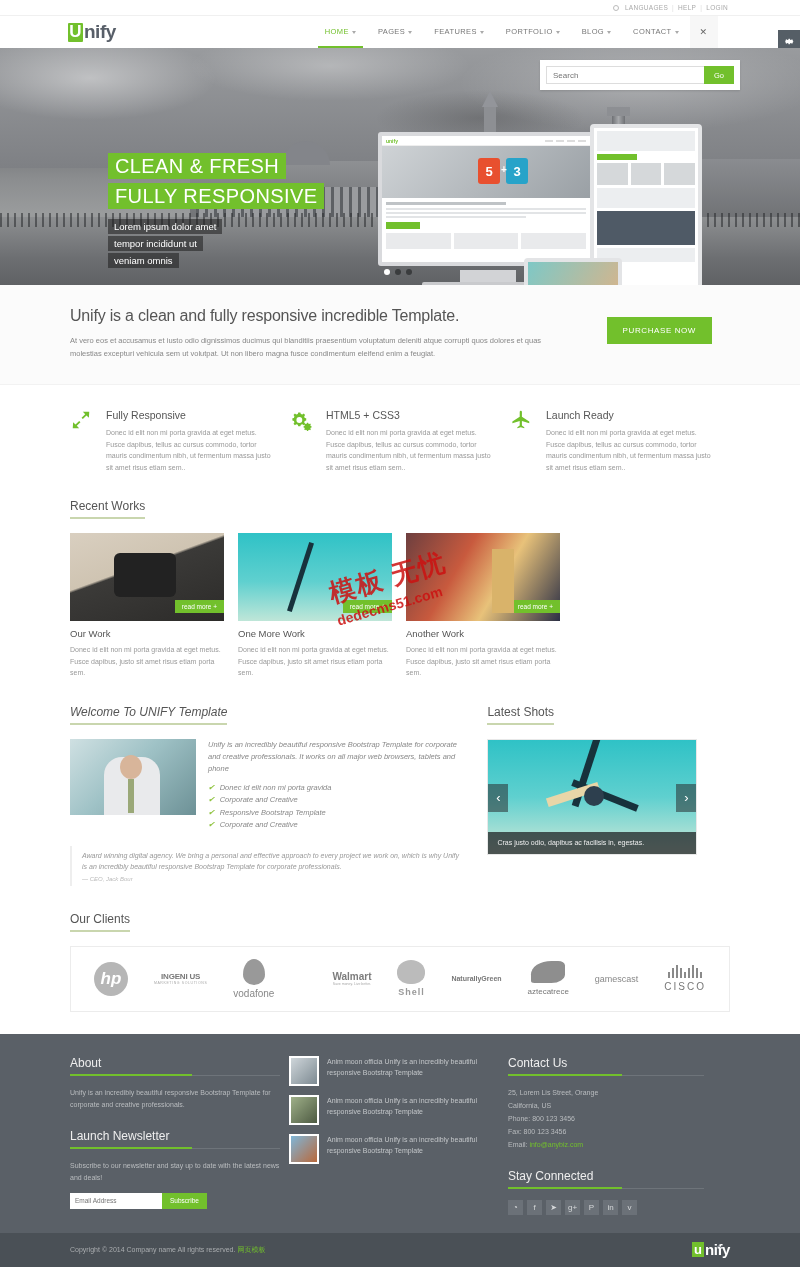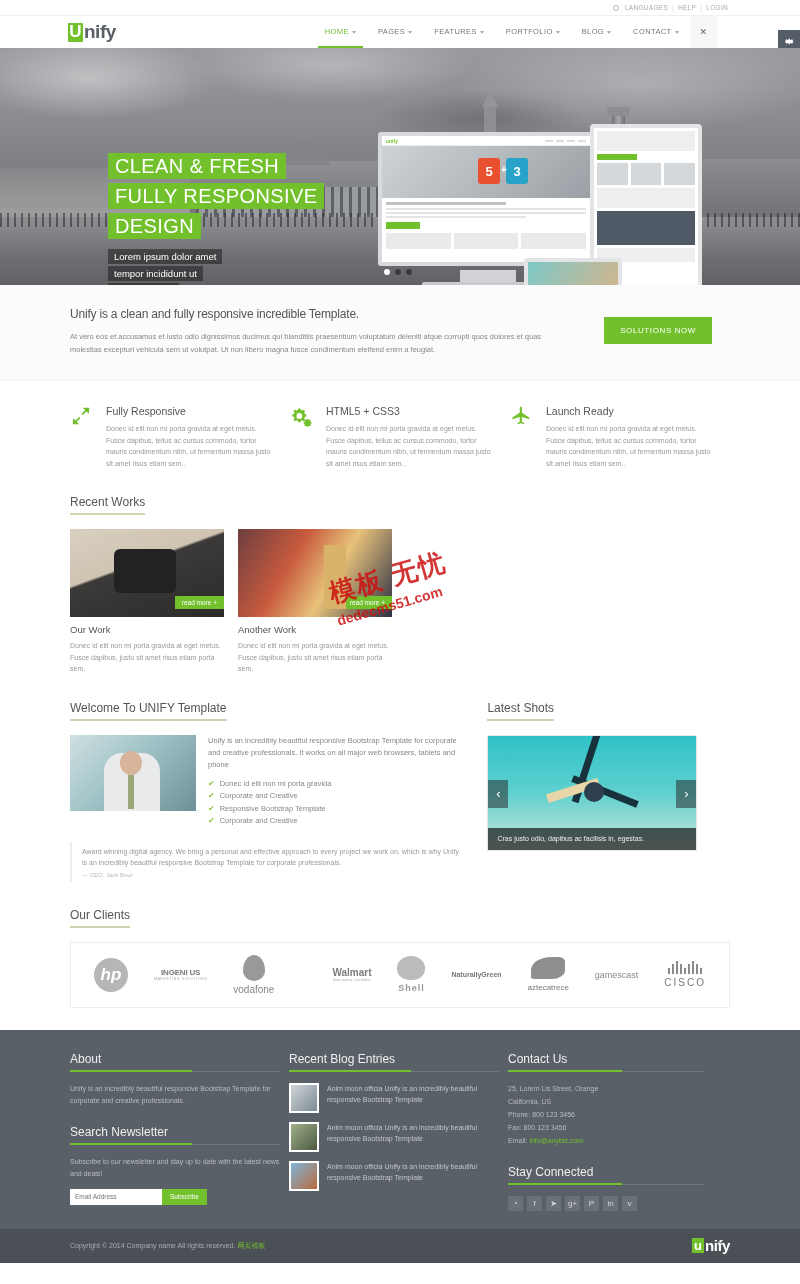--- a/index.html
+++ b/index.html
@@ -184,21 +184,21 @@
     background: #fff; border: 4px solid #e3e4e6; border-radius: 4px; overflow: hidden;
   }
   .phone .pimg { position: absolute; inset: 0; background: linear-gradient(120deg,#7ec8c6,#d8b48a); }
 
   .dots { position: absolute; left: 384px; bottom: 10px; display: flex; gap: 5px; z-index: 6; }
   .dots i { width: 6px; height: 6px; border-radius: 50%; background: #3a3c3e; display: block; }
   .dots i.on { background: #fff; }
 
   
   .intro { background: #fbfbfb; padding: 22px 0 24px; border-bottom: 1px solid #f2f2f2; }
-  .intro h1 { font-size: 12px; font-weight: normal; color: #555; margin-bottom: 9px; letter-spacing: -.2px;}
+  .intro h1 { font-size: 16px; font-weight: normal; color: #555; margin-bottom: 9px; letter-spacing: -.2px;}
   .intro p { font-size: 7.5px; line-height: 13px; color: #888; width: 480px; }
   .purchase {
     position: absolute; right: 18px; top: 10px; background: #72c02c; color: #fff;
     font-size: 8px; letter-spacing: .6px; padding: 9px 16px; border: none; cursor: pointer;
     font-family: "Liberation Sans", sans-serif;
   }
 
   
   .features { display: flex; padding: 24px 0 26px; gap: 0; }
   .feature { flex: 1; display: flex; gap: 10px; padding-right: 18px; }
@@ -228,21 +228,21 @@
   .th3 { background: linear-gradient(120deg,#6d3f3f 0%,#c85a3e 35%,#e8c27a 60%,#2b2f45 100%); }
   .th4 { background: linear-gradient(160deg,#cfd6da 0%,#9aa3ab 45%,#6e757b 100%); }
   .th1::after { content:""; position:absolute; left:44px; top:20px; width:62px; height:44px; background:#222; border-radius:6px; }
   .th2::after { content:""; position:absolute; left:60px; top:8px; width:5px; height:72px; background:#17323c; transform: rotate(18deg); }
   .th3::after { content:""; position:absolute; left:86px; top:16px; width:22px; height:64px; background:#d9b36a; }
   .th4::after { content:""; position:absolute; left:28px; top:22px; width:84px; height:40px;
     background: repeating-linear-gradient(90deg,#e04a3f 0 8px,#f0a93c 8px 16px,#4e9ad6 16px 24px,#5ab55a 24px 32px); }
 
   
   .two-col { display: flex; gap: 22px; padding-top: 26px; }
-  .col-left { width: 414px; }
+  .col-left { width: 414px; font-style: italic; }
   .col-right { width: 254px; }
   .welcome-body { display: flex; gap: 12px; }
   .welcome-img {
     width: 126px; height: 76px; flex: 0 0 126px;
     background: linear-gradient(135deg,#cfe0e2 0%,#9fc2c6 45%,#6d9196 100%);
     position: relative; overflow: hidden;
   }
   .welcome-img .person {
     position: absolute; left: 34px; bottom: 0; width: 56px; height: 58px;
     background: #e9eaec; border-radius: 18px 18px 0 0;
@@ -399,37 +399,40 @@
       <a href="#"><span>PORTFOLIO</span><i class="caret"></i></a>
       <a href="#"><span>BLOG</span><i class="caret"></i></a>
       <a href="#"><span>CONTACT</span><i class="caret"></i></a>
       <a href="#" class="close-search">✕</a>
     </div>
     <div class="gearbtn">
       <svg viewBox="0 0 24 24">
           <path d="M12 8a4 4 0 100 8 4 4 0 000-8zm9 4l-2-1.2.4-2.3-2.2-1.3-1.7 1.6-2.2-.8L12.6 6h-2.5l-.7 2-2.2.8L5.5 7.2 3.3 8.5 3.7 11 2 12l1.7 1.2-.4 2.3 2.2 1.3 1.7-1.6 2.2.8.7 2h2.5l.7-2 2.2-.8 1.7 1.6 2.2-1.3-.4-2.3L21 12z"></path>
         </svg>
     </div>
+    <div class="searchbox">
+      <input type="text" placeholder="Search" style="">
+      <button>Go</button>
+    </div>
   </div>
 
   <div class="hero">
     <div class="sky"></div>
     <div class="bldg museum">
         <div class="cols"></div>
       </div>
     <div class="bldg church"></div>
     <div class="bldg rightb"></div>
     <div class="column"></div>
     <div class="ground"></div>
     <div class="crowd"></div>
 
     <div class="hero-text">
       <span class="lrow"><span class="line">CLEAN &amp; FRESH</span></span>
       <span class="lrow"><span class="line">FULLY RESPONSIVE</span></span>
-      <span class="lrow"><span class="line">DESIGN</span></span>
       <span class="lrow" style="margin-top:6px"><span class="sub">Lorem ipsum dolor amet</span></span>
       <span class="lrow"><span class="sub">tempor incididunt ut</span></span>
       <span class="lrow"><span class="sub">veniam omnis</span></span>
     </div>
 
     <div class="devices">
       <div class="monitor">
         <div class="screen">
           <div class="mock-head">
             <span class="ml">unify</span>
@@ -482,21 +485,21 @@
       <i class="on"></i>
       <i></i>
       <i></i>
     </div>
   </div>
 
   <div class="intro">
     <div class="container">
       <h1>Unify is a clean and fully responsive incredible Template.</h1>
       <p>At vero eos et accusamus et iusto odio dignissimos ducimus qui blanditiis praesentium voluptatum deleniti atque corrupti quos dolores et quas molestias excepturi vehicula sem ut volutpat. Ut non libero magna fusce condimentum eleifend enim a feugiat.</p>
-      <button class="purchase">SOLUTIONS NOW</button>
+      <button class="purchase">PURCHASE NOW</button>
     </div>
   </div>
 
   <div class="container">
     <div class="features">
       <div class="feature">
         <div class="ficon">
           <svg viewBox="0 0 24 24">
               <path d="M21 3h-7l2.6 2.6-4 4L14 11l4-4L20.6 9.6 21 3zM3 21h7l-2.6-2.6 4-4L10 13l-4 4L3.4 14.4 3 21z"></path>
             </svg>
@@ -532,20 +535,27 @@
   </div>
 
   <div class="container">
     <h2 class="sec-title">Recent Works</h2>
     <div class="works">
       <div class="work">
         <div class="thumb th1">
           <span class="readmore">read more +</span>
         </div>
         <h4>Our Work</h4>
+        <p>Donec id elit non mi porta gravida at eget metus. Fusce dapibus, justo sit amet risus etiam porta sem.</p>
+      </div>
+      <div class="work">
+        <div class="thumb th2">
+          <span class="readmore">read more +</span>
+        </div>
+        <h4>One More Work</h4>
         <p>Donec id elit non mi porta gravida at eget metus. Fusce dapibus, justo sit amet risus etiam porta sem.</p>
       </div>
       <div class="work">
         <div class="thumb th3">
           <span class="readmore">read more +</span>
         </div>
         <h4>Another Work</h4>
         <p>Donec id elit non mi porta gravida at eget metus. Fusce dapibus, justo sit amet risus etiam porta sem.</p>
       </div>
     </div>
@@ -651,30 +661,29 @@
         <span>CISCO</span>
       </div>
     </div>
   </div>
 
   <div class="footer">
     <div class="container">
       <div class="fcol-1">
         <h3>About</h3>
         <p>Unify is an incredibly beautiful responsive Bootstrap Template for corporate and creative professionals.</p>
-        <h3 style="margin-top:18px">Search Newsletter</h3>
+        <h3 style="margin-top:18px">Launch Newsletter</h3>
         <p>Subscribe to our newsletter and stay up to date with the latest news and deals!</p>
         <div class="newsletter">
           <input type="text" placeholder="Email Address" style="">
           <button>Subscribe</button>
         </div>
       </div>
 
       <div class="fcol-2">
-        <h3>Recent Blog Entries</h3>
         <div class="blog-entry">
           <div class="bimg b1"></div>
           <p>Anim moon officia Unify is an incredibly beautiful responsive Bootstrap Template</p>
         </div>
         <div class="blog-entry">
           <div class="bimg b2"></div>
           <p>Anim moon officia Unify is an incredibly beautiful responsive Bootstrap Template</p>
         </div>
         <div class="blog-entry">
           <div class="bimg b3"></div>

